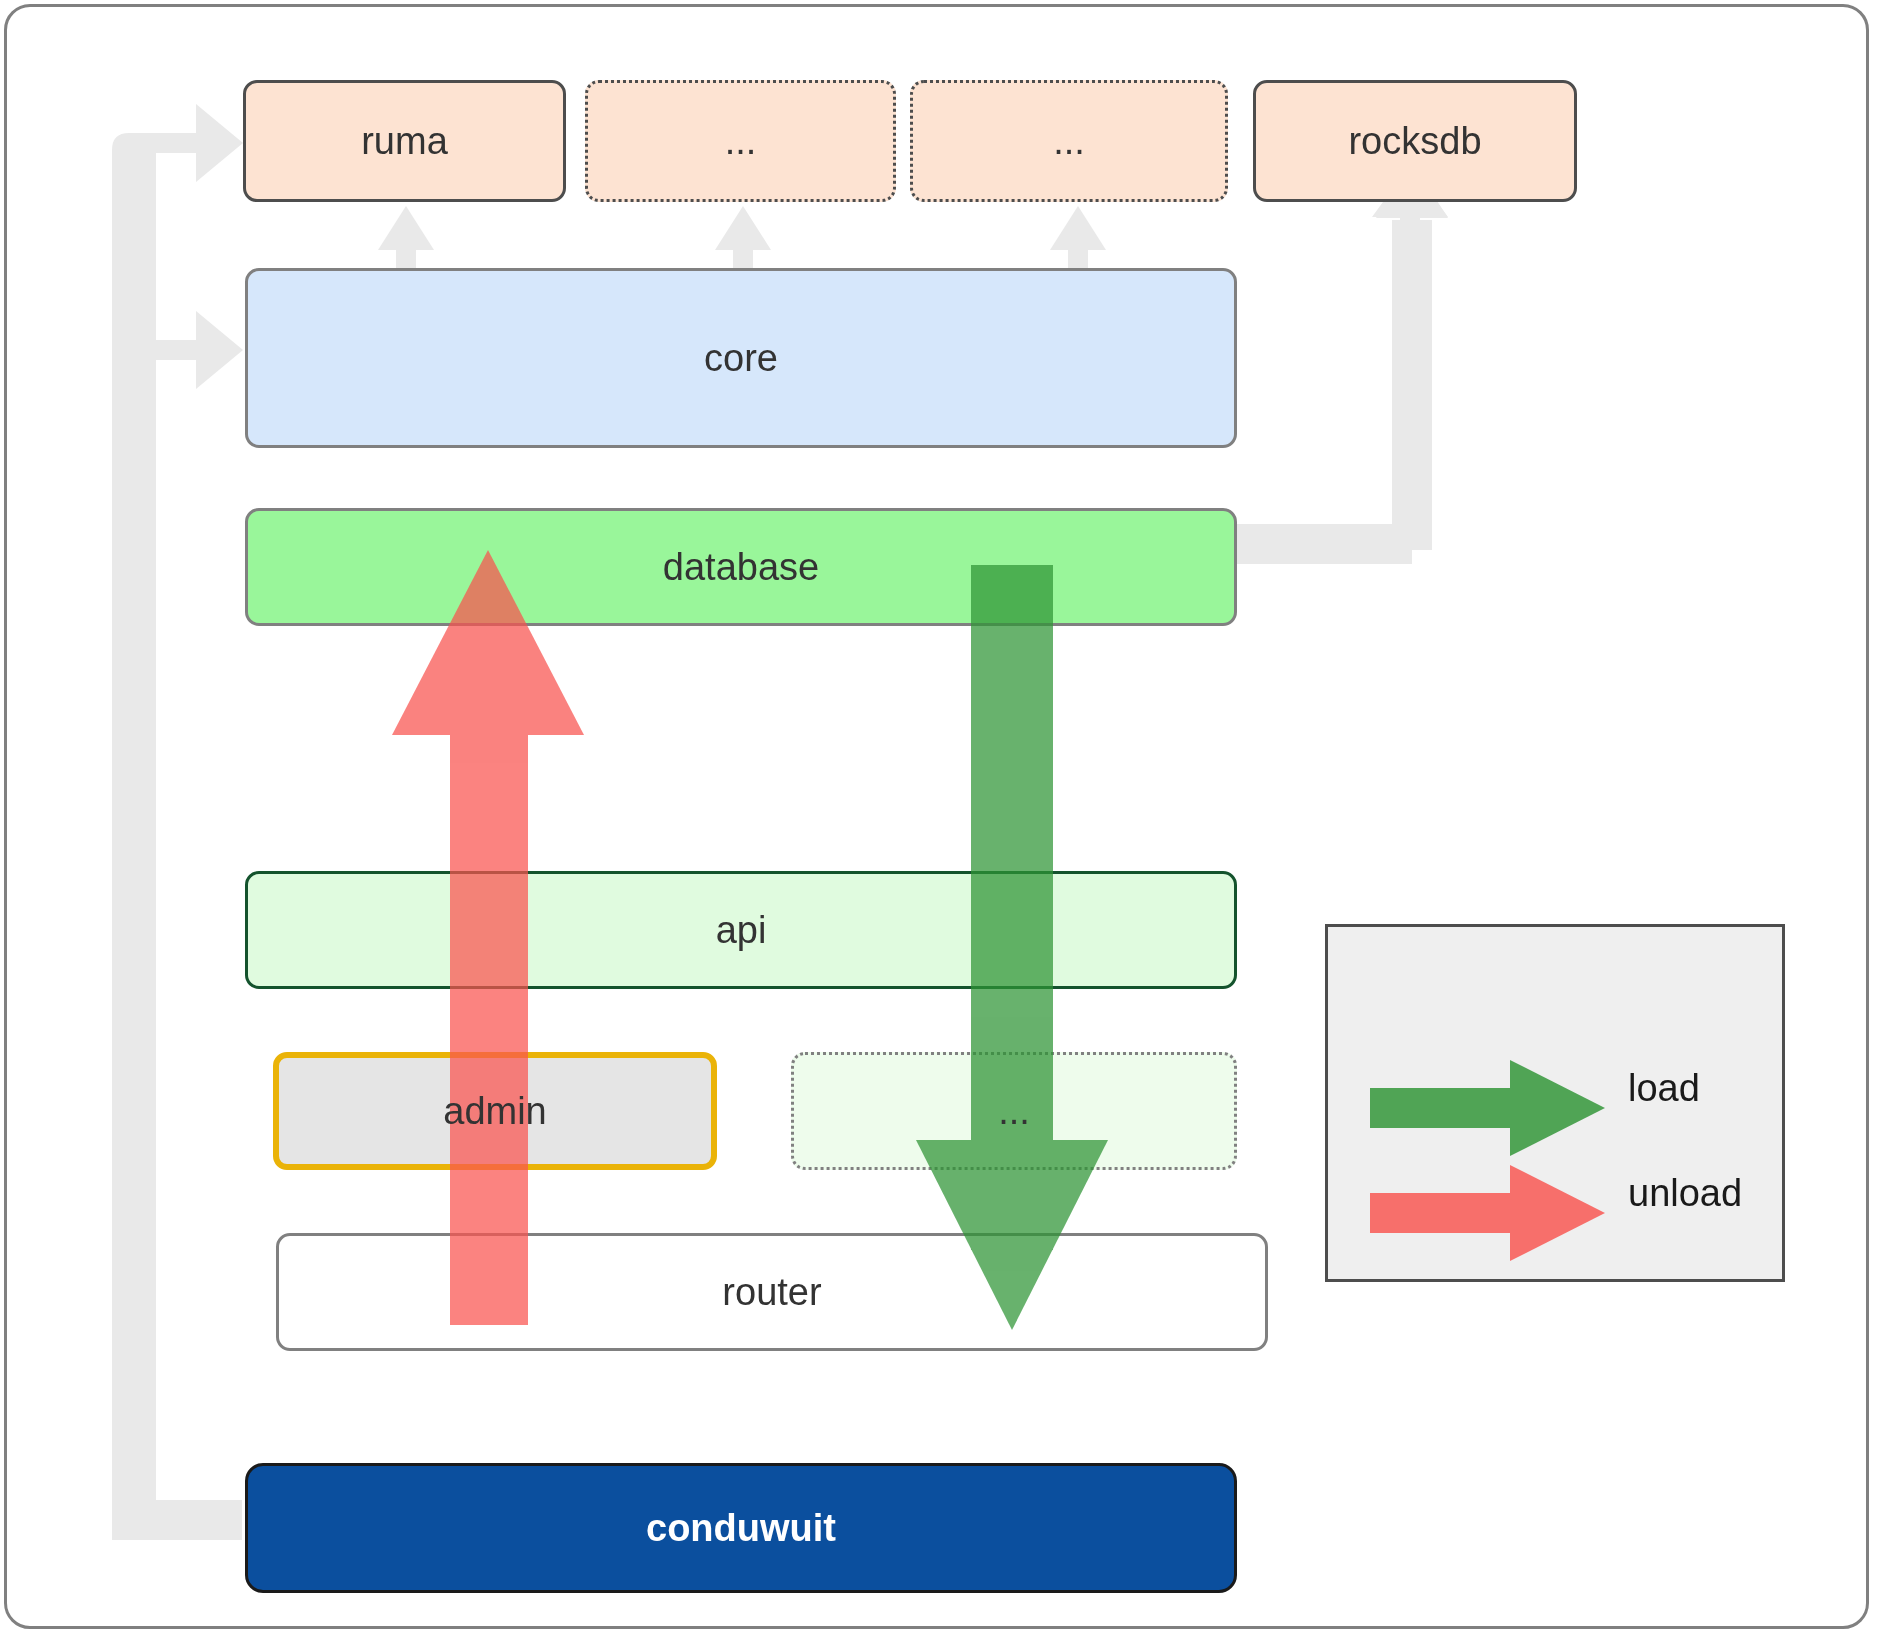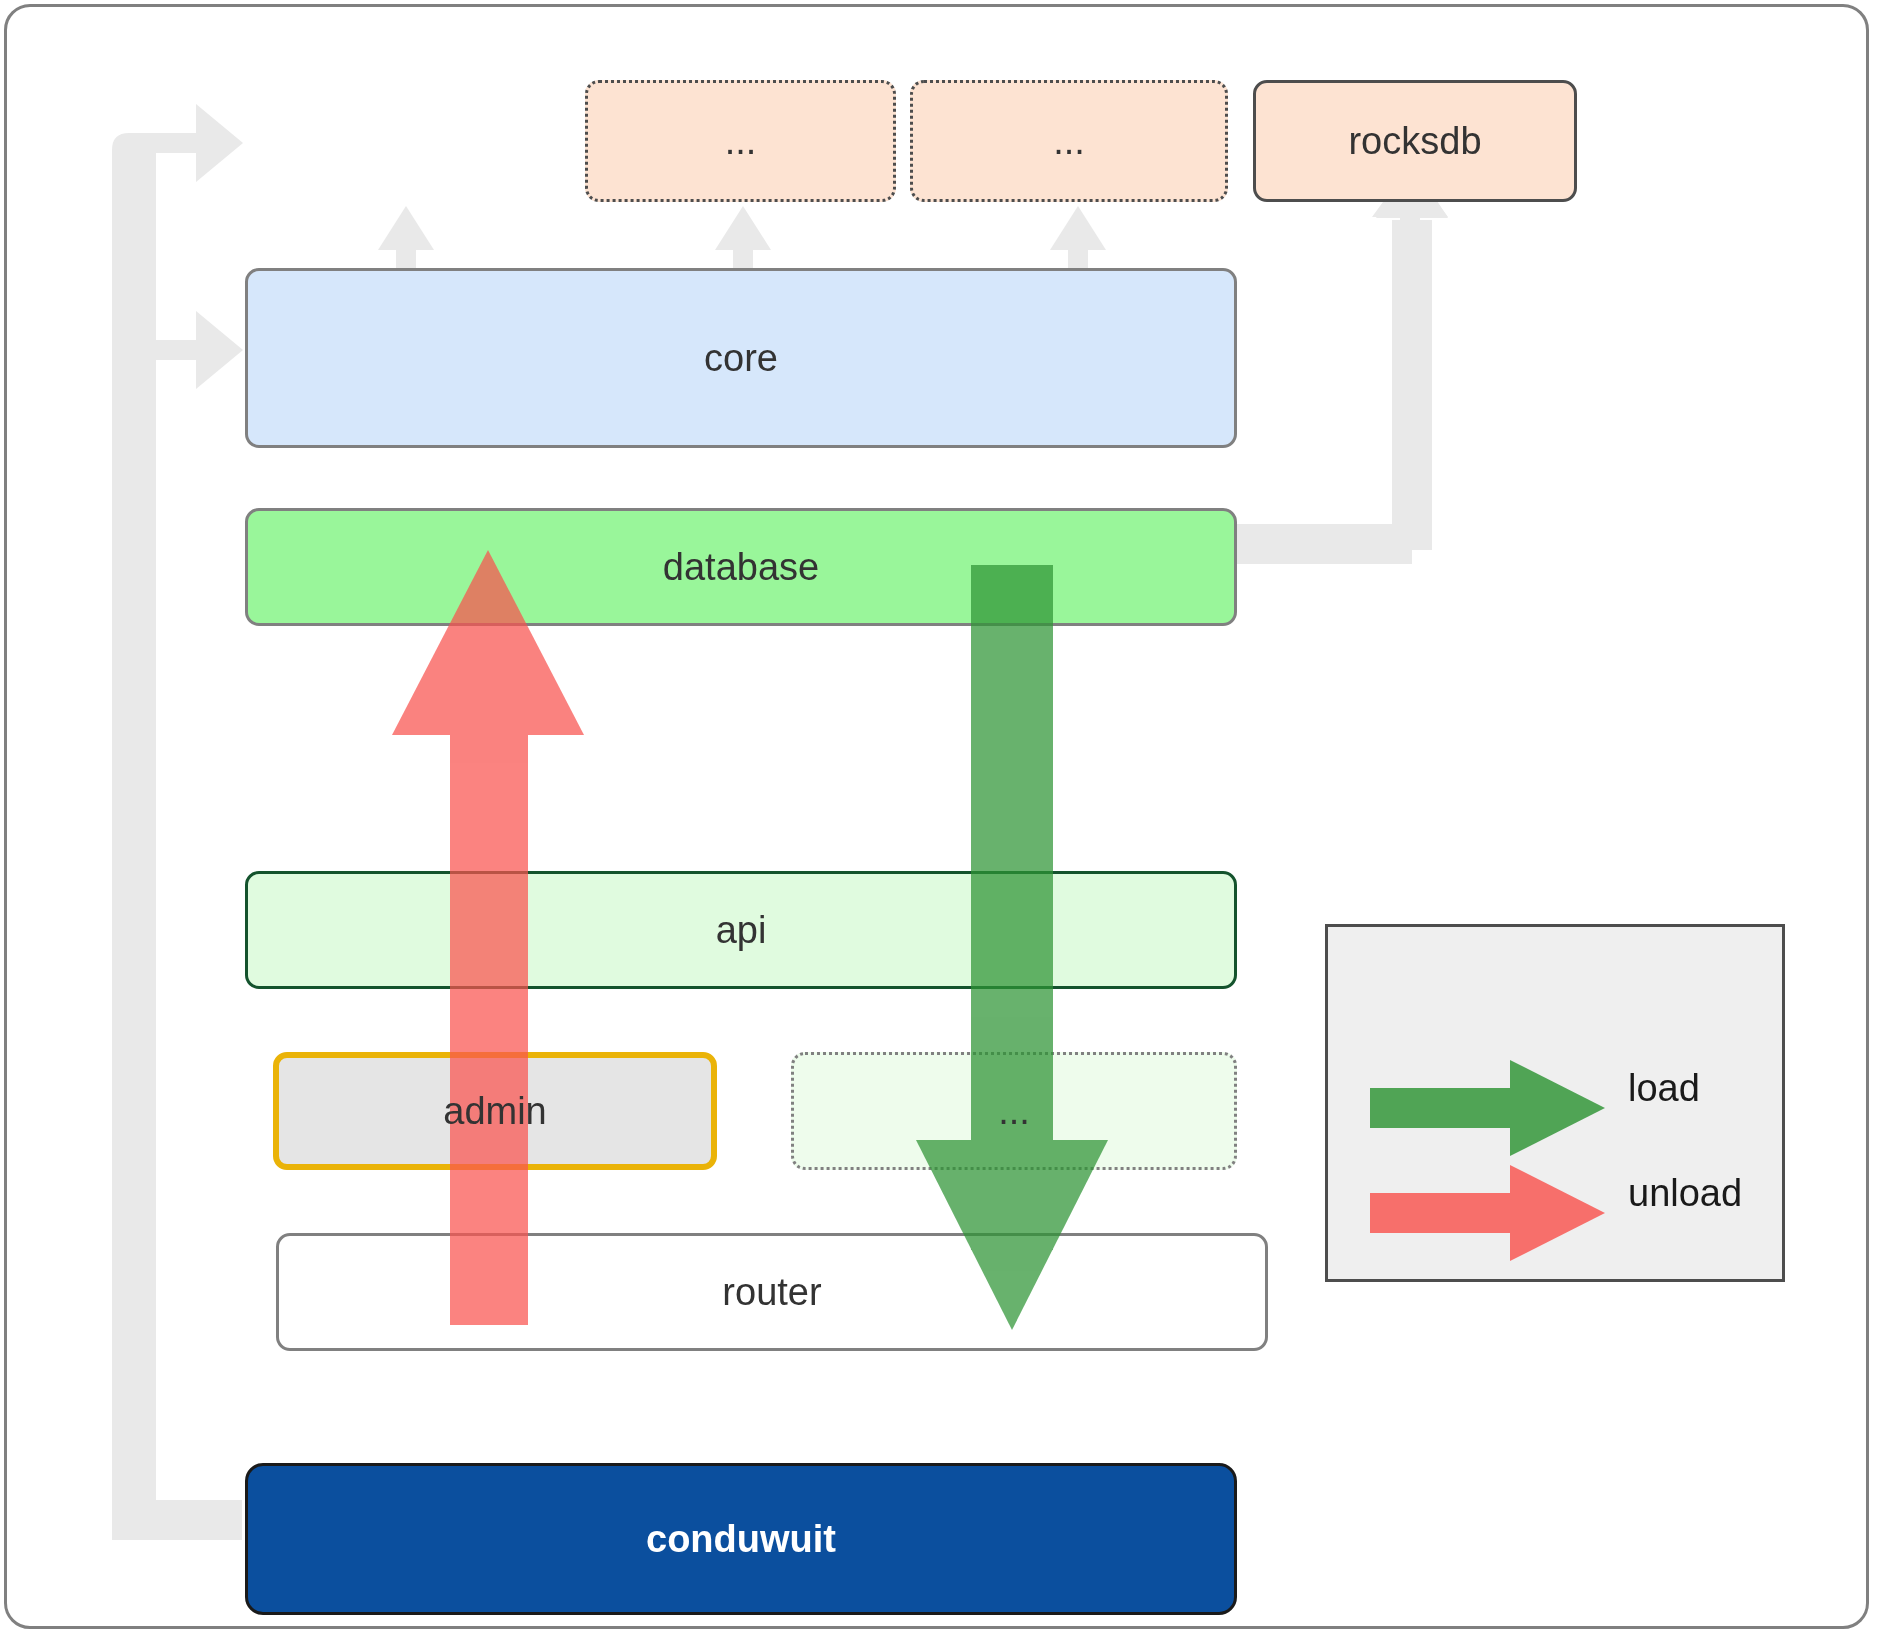--- a/index.html
+++ b/index.html
@@ -196,20 +196,23 @@
         L 1400 524
         L 1400 524
         L 1237 524
         Z"></path>
       <rect x="1237" y="524" width="175" height="40"></rect>
       <rect x="1392" y="220" width="40" height="330"></rect>
       <polygon points="1412,162 1448,218 1376,218"></polygon>
     </g>
   </svg>
 
+  <div class="node dep-solid" style="left:243px; top:80px; width:323px; height:122px;">
+    <span class="node-label">ruma</span>
+  </div>
 
   <div class="node dep-dotted" style="left:585px; top:80px; width:311px; height:122px;">
     <span class="node-label">...</span>
   </div>
 
   <div class="node dep-dotted" style="left:910px; top:80px; width:318px; height:122px;">
     <span class="node-label">...</span>
   </div>
 
   <div class="node dep-solid" style="left:1253px; top:80px; width:324px; height:122px;">
@@ -234,21 +237,21 @@
   </div>
 
   <div class="node crate-dots" style="left:791px; top:1052px; width:446px; height:118px;">
     <span class="node-label">...</span>
   </div>
 
   <div class="node crate-router" style="left:245px; top:1233px; width:992px; height:118px;">
     <span class="node-label">router</span>
   </div>
 
-  <div class="node crate-root" style="left:245px; top:1463px; width:992px; height:152px;">
+  <div class="node crate-root" style="left:245px; top:1463px; width:992px; height:130px;">
     <span class="node-label">conduwuit</span>
   </div>
 
   <svg class="layer" viewBox="0 0 1883 1643">
 
     <g opacity="0.72">
       <polygon fill="#f9534f" points="488,550 584,735 392,735"></polygon>
       <rect fill="#f9534f" x="450" y="640" width="78" height="685"></rect>
     </g>
 

